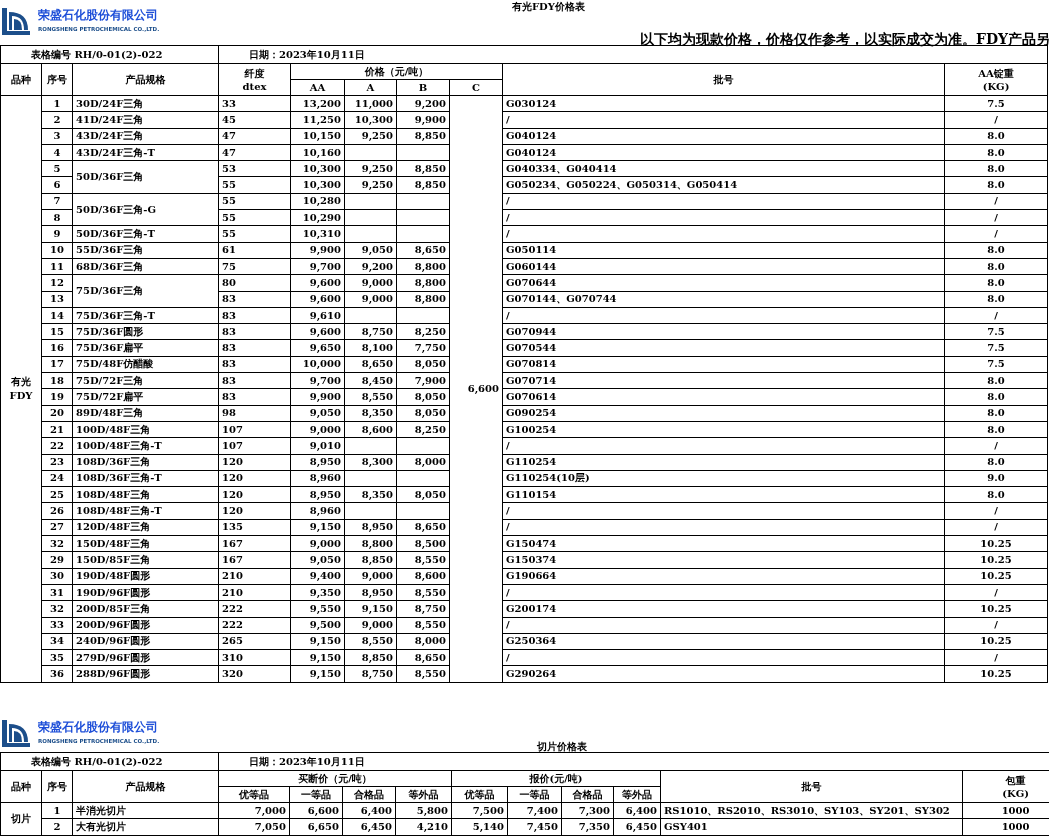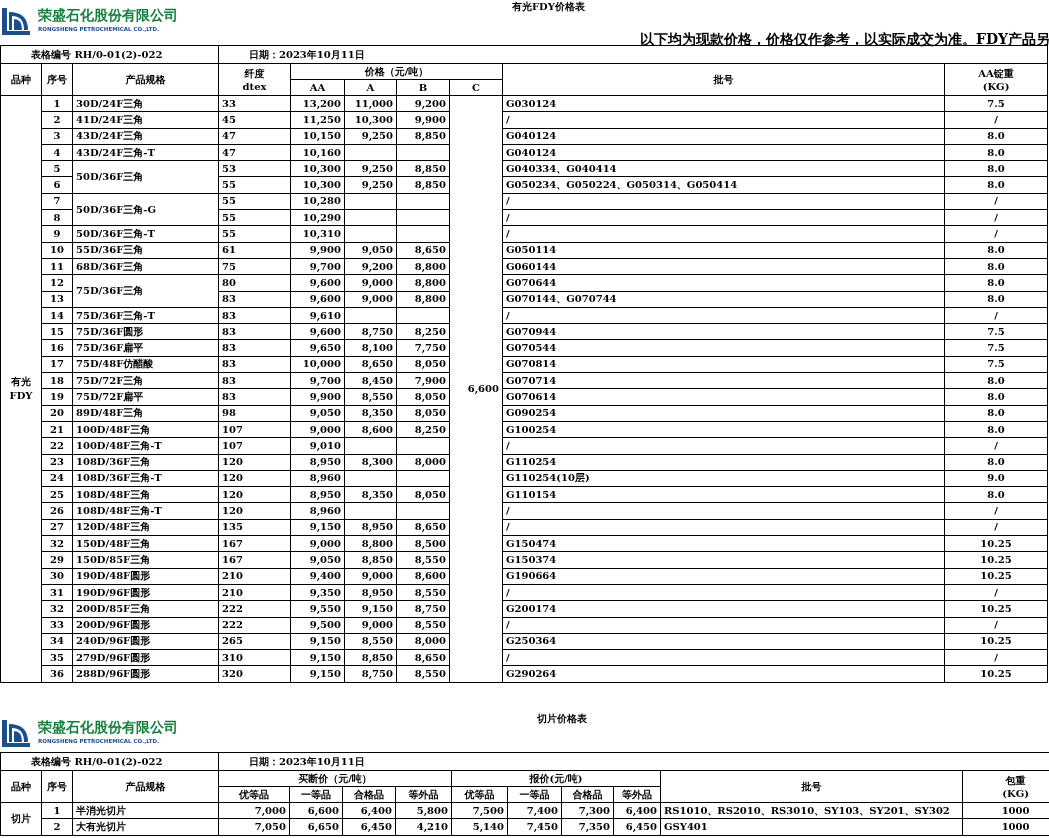--- a/index.html
+++ b/index.html
@@ -2,21 +2,21 @@
 <html><head>
 <meta charset="utf-8">
 <style>
   * { box-sizing: border-box; margin: 0; padding: 0; }
   html, body { width: 1049px; height: 838px; background: #ffffff; overflow: hidden; }
   body { font-family: "DejaVu Serif", "Liberation Serif", serif; color: #000; font-weight: bold; position: relative; }
 
   .header { position: absolute; left: 0; width: 1049px; height: 40px; }
   .logo { position: absolute; left: 0; top: 6px; width: 170px; height: 30px; }
   .logo-mark { position: absolute; left: 2px; top: 2px; width: 28px; height: 27px; }
-  .logo-cn { position: absolute; left: 38px; top: 1px; font-family: "DejaVu Sans", sans-serif; font-size: 14px; font-weight: bold; color: #15803d; letter-spacing: 0px; white-space: nowrap; }
+  .logo-cn { position: absolute; left: 38px; top: 1px; font-family: "DejaVu Sans", sans-serif; font-size: 12px; font-weight: bold; color: #1d4ed8; letter-spacing: 0px; white-space: nowrap; }
   .logo-en { position: absolute; left: 38px; top: 20px; font-family: "DejaVu Sans", sans-serif; font-size: 5.5px; font-weight: bold; color: #1c4e8a; white-space: nowrap; }
   .sheet-title { position: absolute; top: 0; font-size: 10px; white-space: nowrap; }
   .sheet-note { position: absolute; top: 31px; font-size: 14px; white-space: nowrap; }
 
   table { border-collapse: collapse; position: absolute; left: 0; table-layout: fixed; }
   td, th { border: 1px solid #000; font-size: 10px; font-weight: bold; padding: 0 3px; white-space: nowrap; overflow: hidden; line-height: 14px; height: 16.3px; }
   th { text-align: center; }
   .c { text-align: center; }
   .r { text-align: right; }
   .l { text-align: left; }
@@ -452,21 +452,21 @@
   <div class="logo">
     <svg class="logo-mark" viewBox="0 0 28 27">
       <rect x="0" y="0" width="5" height="27" fill="#1c4e8a"></rect>
       <path d="M7 22 L7 4 Q26 4 26 22 L22 22 Q22 8 10 8 L10 22 Z" fill="#1c4e8a"></path>
       <path d="M12 22 L12 11 Q20 11 20 22 Z" fill="#1c4e8a"></path>
       <rect x="5" y="23" width="23" height="4" fill="#1c4e8a"></rect>
     </svg>
     <span class="logo-cn">荣盛石化股份有限公司</span>
     <span class="logo-en">RONGSHENG PETROCHEMICAL CO.,LTD.</span>
   </div>
-  <span class="sheet-title" style="left:537px;">切片价格表</span>
+  <span class="sheet-title" style="left:537px;margin-top:28px;">切片价格表</span>
 </div>
 
 <table id="chip-table" style="top:752px; width:1047px;">
   <colgroup>
     <col style="width:41px">
       <col style="width:31px">
       <col style="width:146px">
     <col style="width:71px">
       <col style="width:53px">
       <col style="width:53px">

